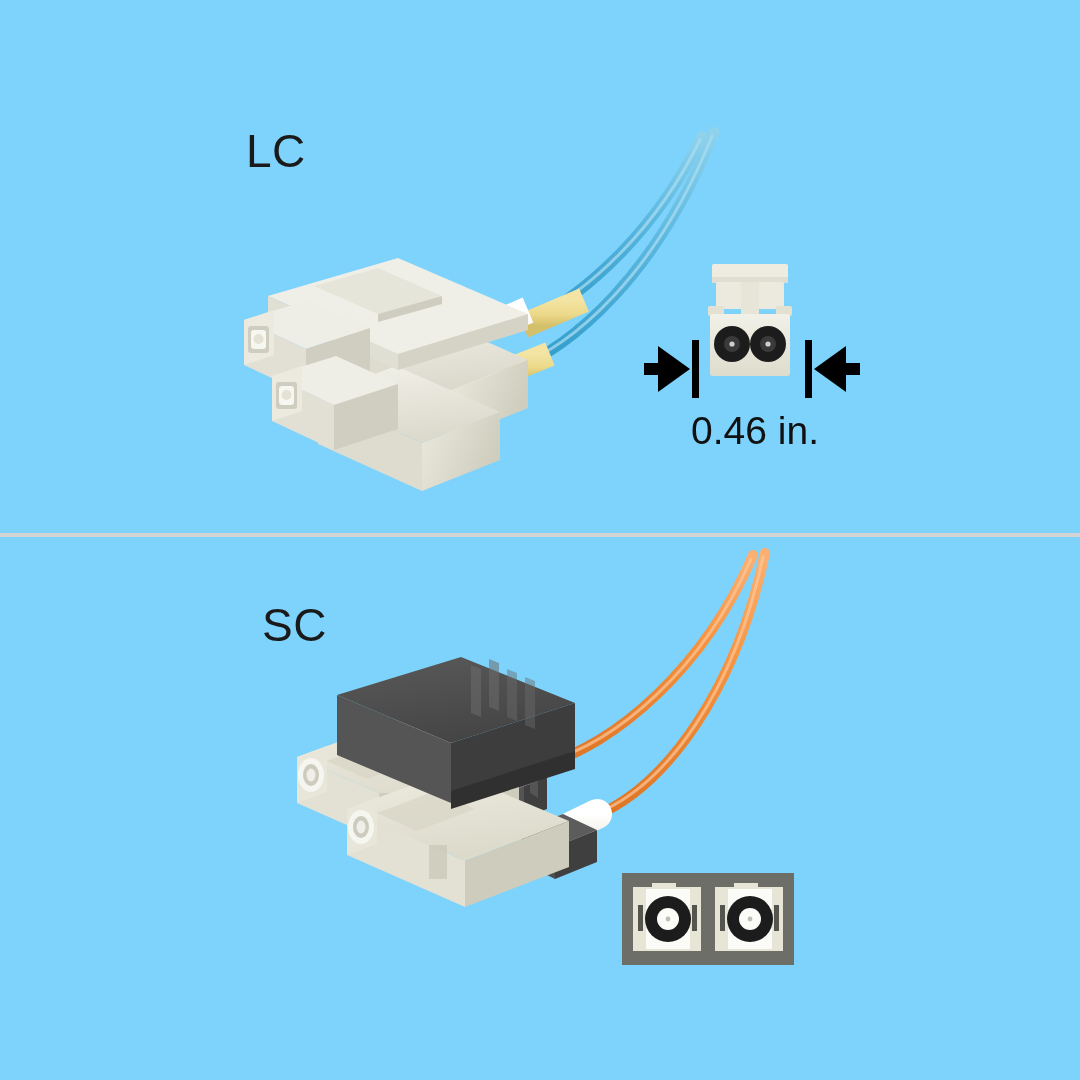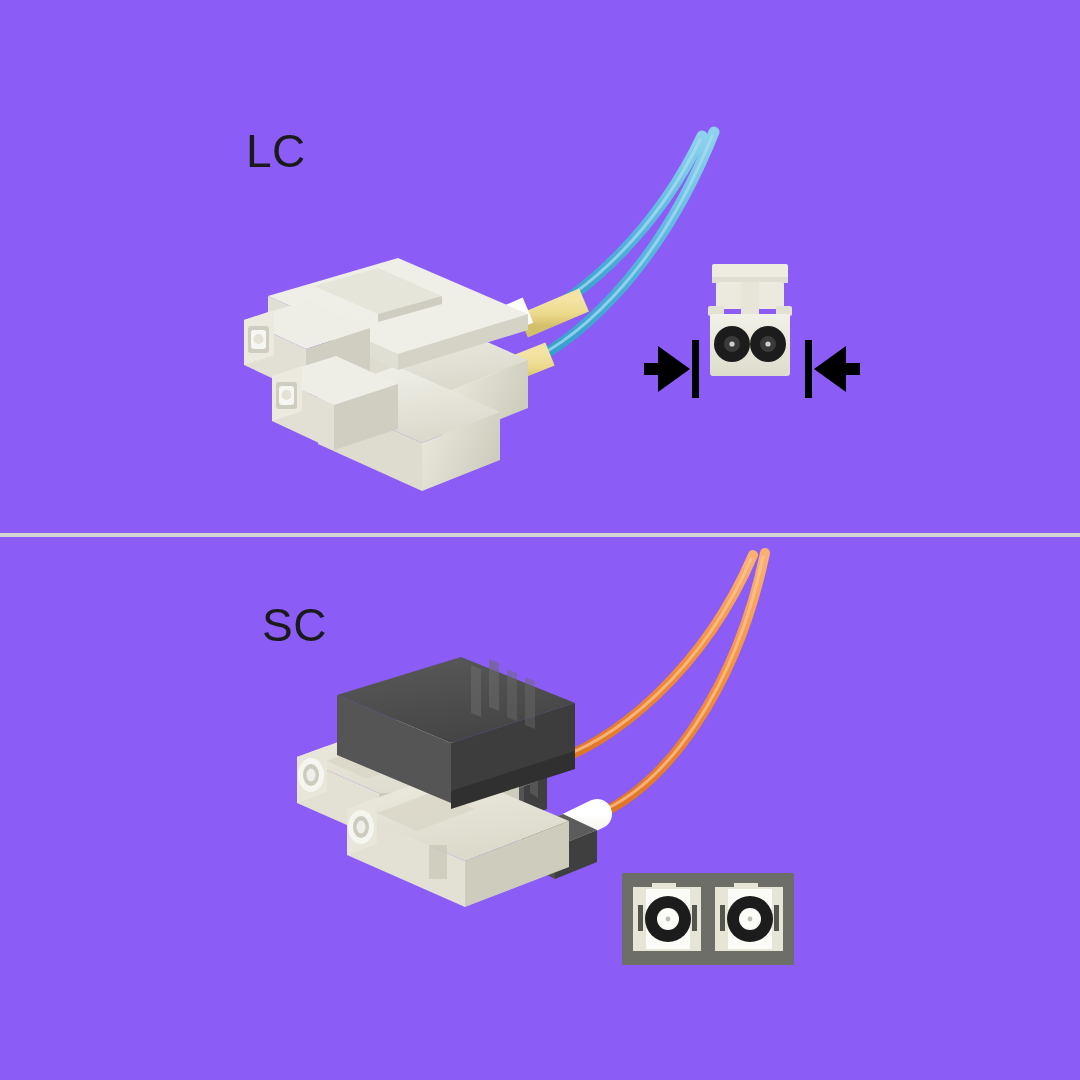--- a/index.html
+++ b/index.html
@@ -9,21 +9,21 @@
     background: #ffffff;
   }
   body {
     font-family: "Liberation Sans", "DejaVu Sans", sans-serif;
     -webkit-font-smoothing: antialiased;
   }
   #canvas {
     position: relative;
     width: 1080px;
     height: 1080px;
-    background: #8b5cf6;
+    background: #7dd3fc;
     overflow: hidden;
   }
   .panel {
     position: absolute;
     left: 0;
     width: 1080px;
   }
   #panel-lc { top: 0; height: 533px; }
   #panel-sc { top: 537px; height: 543px; text-align: right; }
 
@@ -204,20 +204,21 @@
       <path d="M 14,8 L 46,31 L 14,54 Z" fill="#000000"></path>
       <rect x="0" y="25" width="16" height="12" fill="#000000"></rect>
 
       <rect x="161" y="2" width="7" height="58" fill="#000000"></rect>
 
       <path d="M 202,8 L 170,31 L 202,54 Z" fill="#000000"></path>
       <rect x="200" y="25" width="16" height="12" fill="#000000"></rect>
     </svg>
 
     <div class="dim-text" id="dim-block">
+      <div>0.46 in.</div>
     </div>
   </div>
 
   <div class="divider"></div>
 
   <div class="panel" id="panel-sc">
 
     <div class="type-label" id="label-sc" style="top:65px;">SC</div>
 
     <svg class="art" id="art-sc" style="left:275px; top:10px;" width="510" height="440" viewBox="0 0 510 440">

